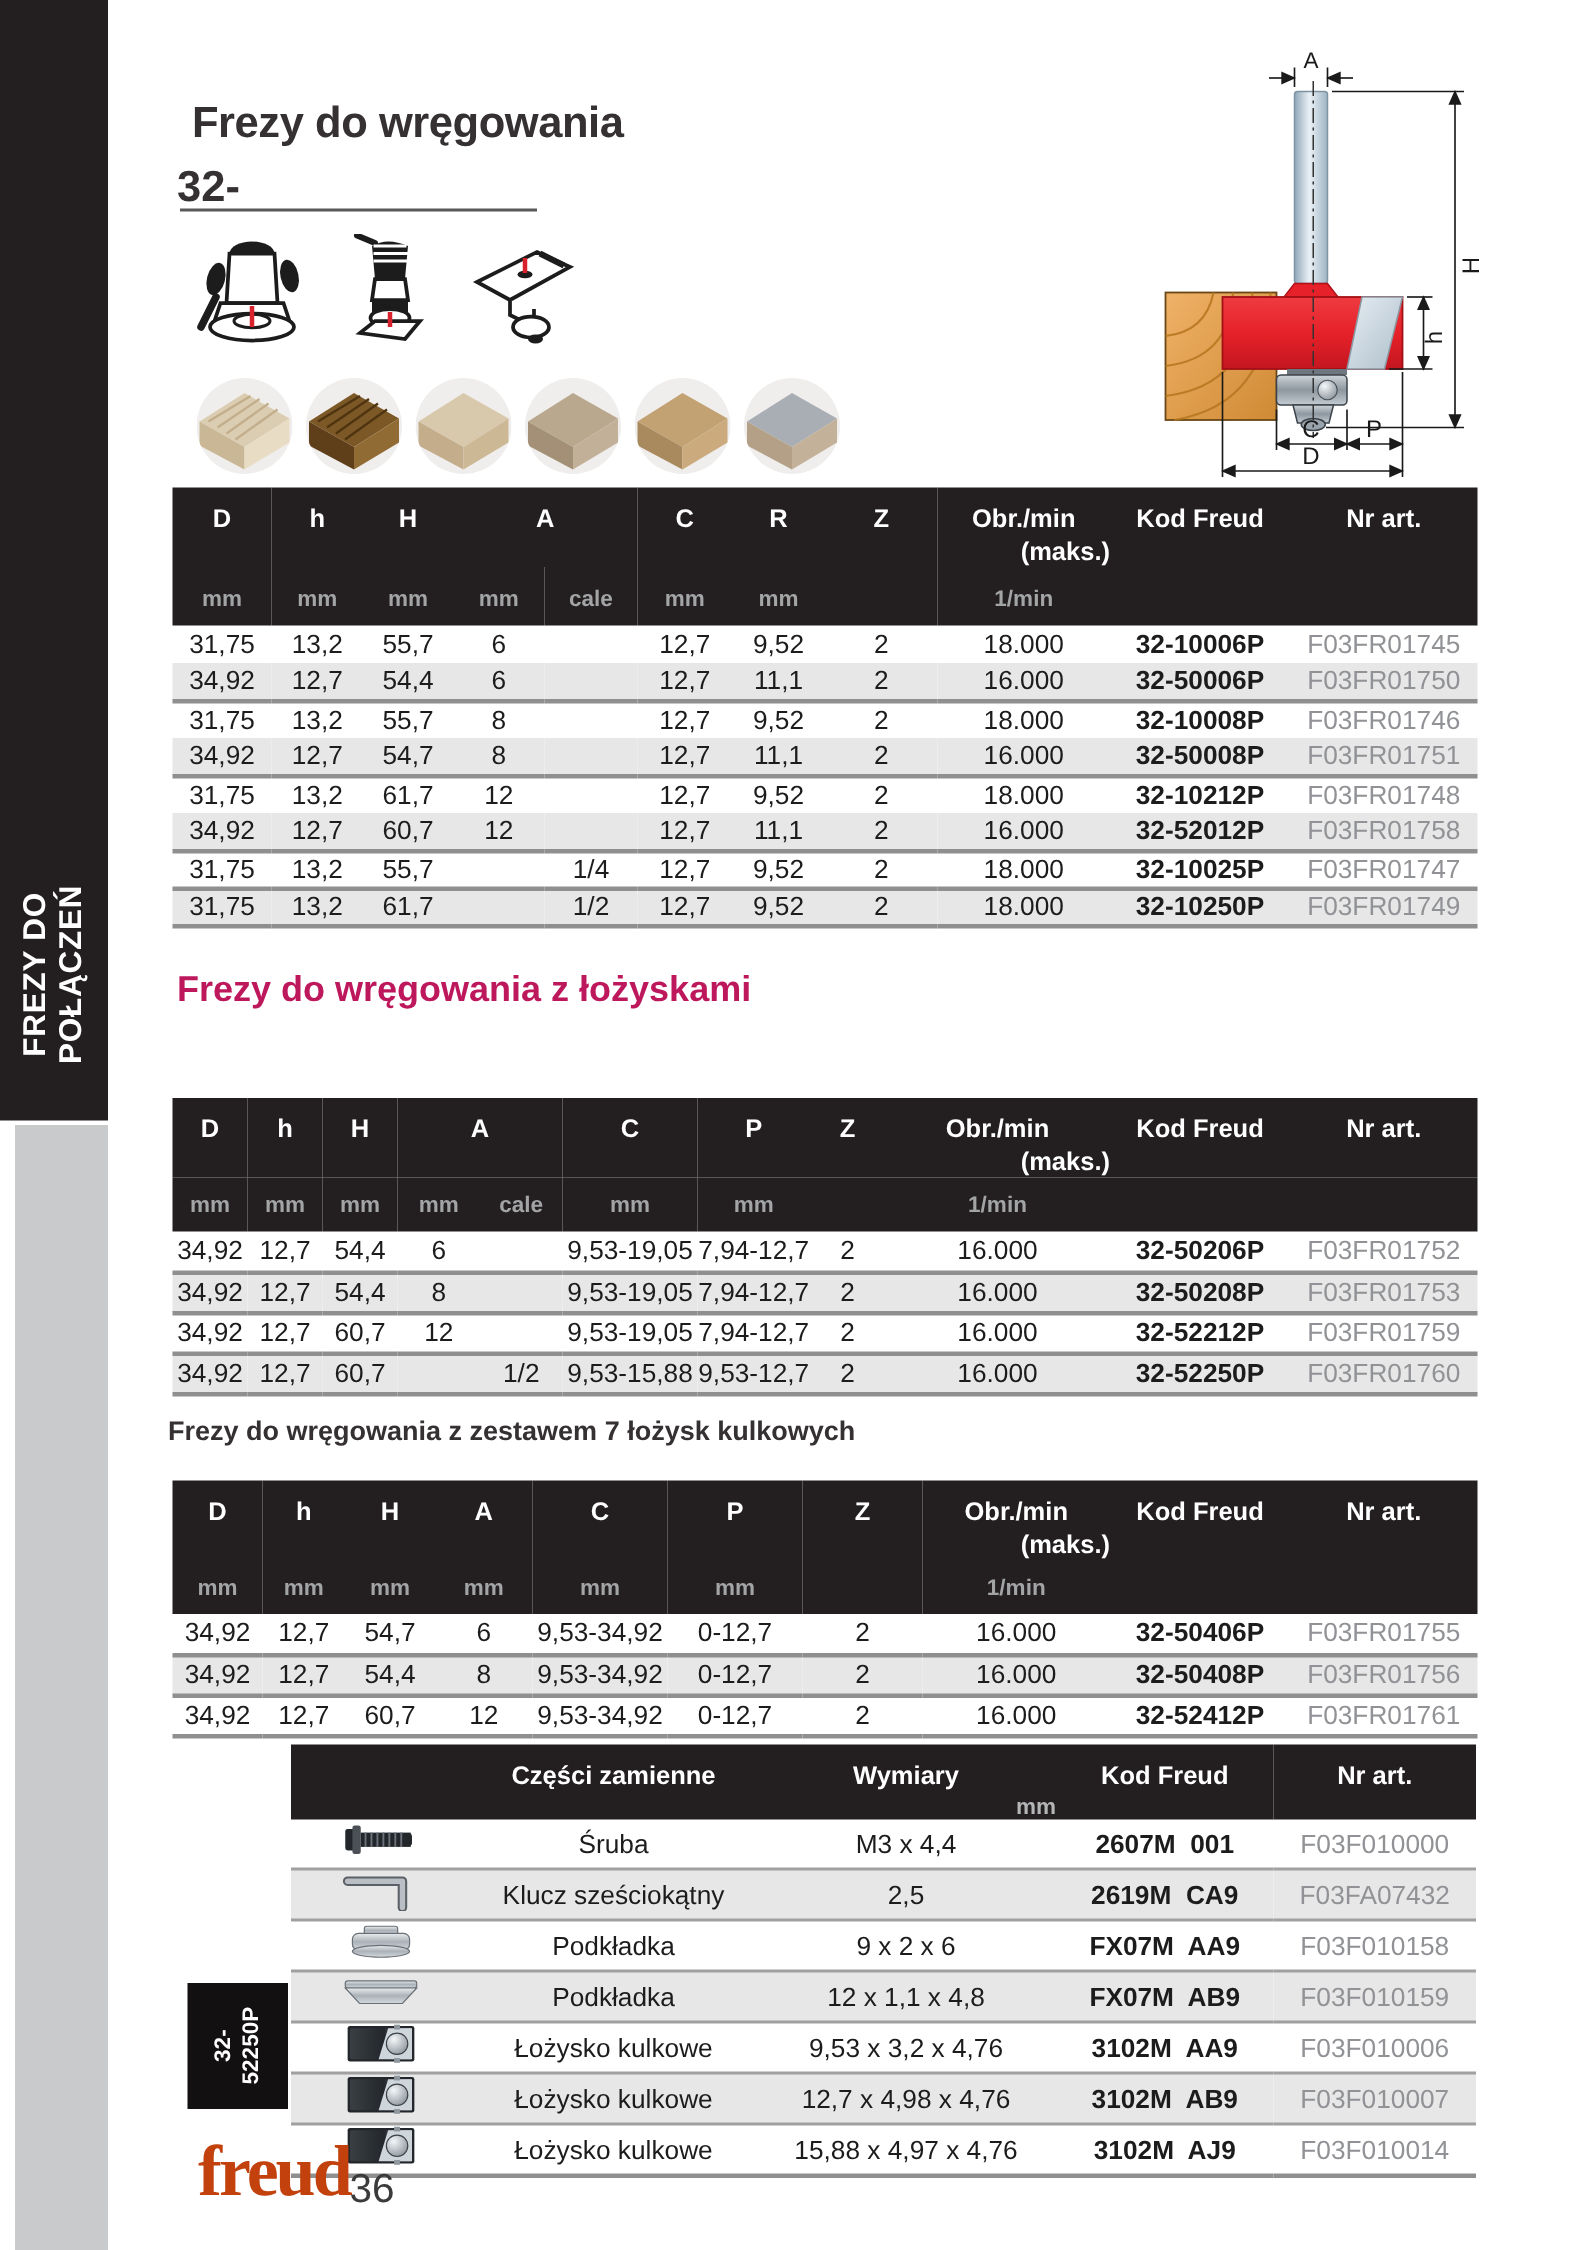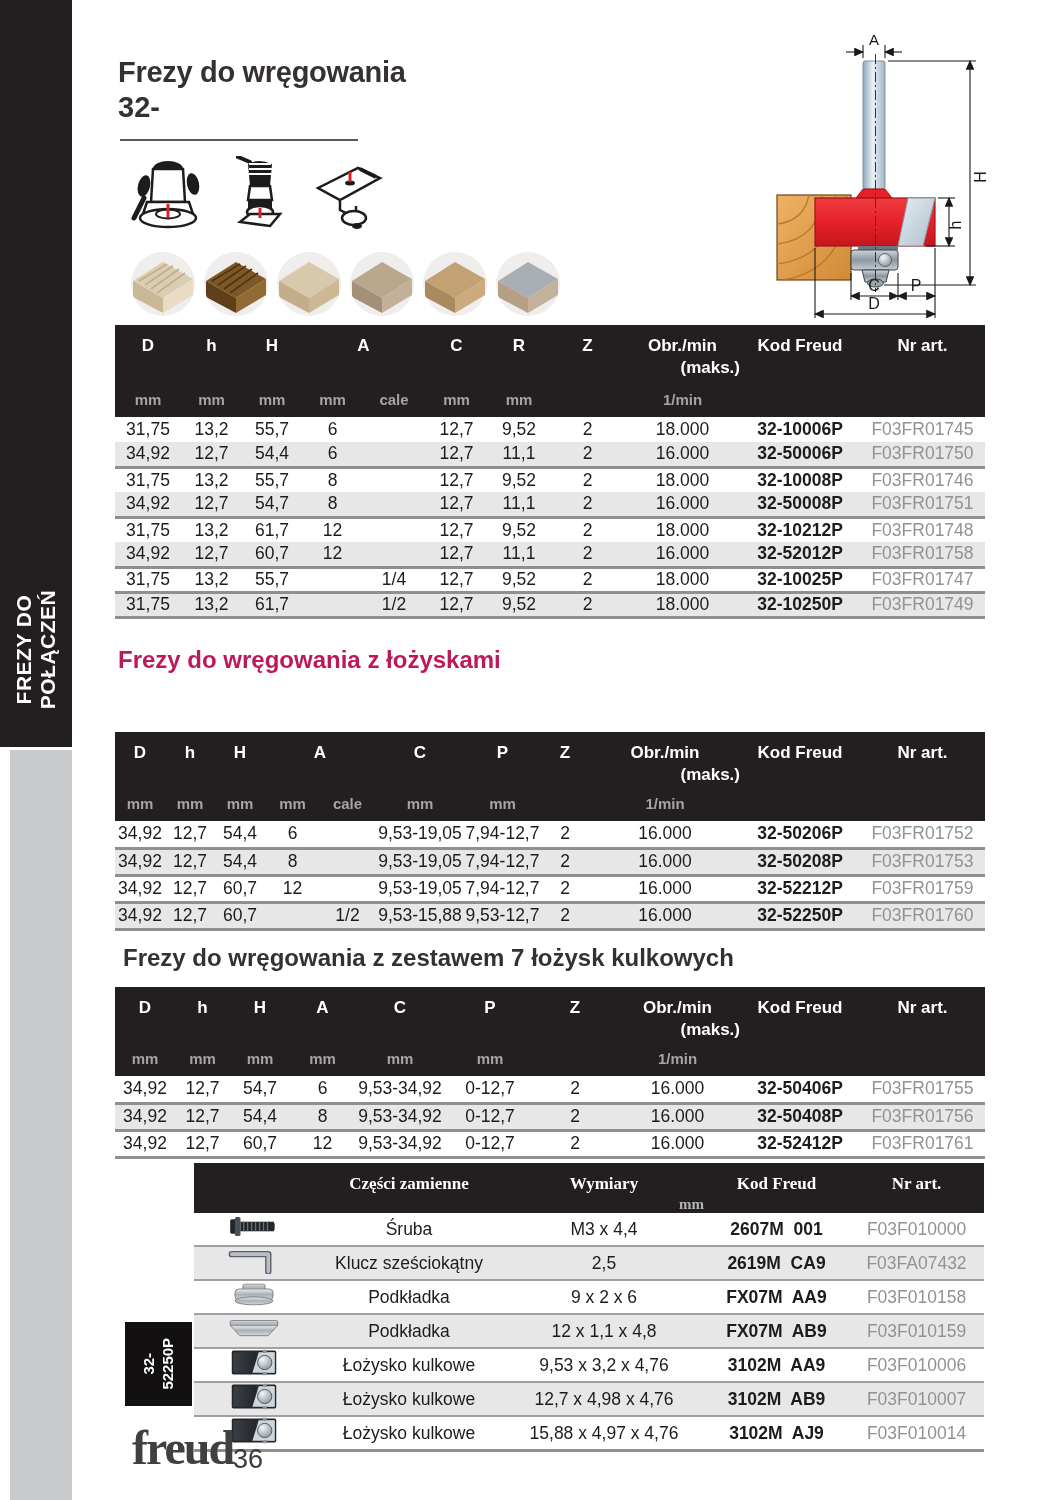--- a/index.html
+++ b/index.html
@@ -9,21 +9,21 @@
   
   .side-black{position:absolute;left:0;top:0;width:72px;height:747px;background:#231f20;}
   .side-gray{position:absolute;left:10px;top:750px;width:62px;height:750px;background:#c9cacb;}
   .side-label{position:absolute;left:0;top:555px;width:72px;height:190px;
               display:flex;align-items:center;justify-content:center;}
   .side-label-in{transform:rotate(-90deg);color:#fff;font-weight:700;font-size:21px;
                  line-height:1.12;text-align:center;letter-spacing:.5px;white-space:nowrap;}
 
   
   .title-block{position:absolute;left:118px;top:56px;}
-  .title-block h1{margin:0;font-size:29px;font-weight:700;color:#353132;letter-spacing:-.3px;line-height:1.15;}
+  .title-block h1{margin:10px;font-size:29px;font-weight:700;color:#353132;letter-spacing:-.3px;line-height:1.15;}
   .series{font-size:29px;font-weight:700;color:#353132;margin-top:2px;}
   .title-rule{position:absolute;left:120px;top:139px;width:238px;border-top:2px solid #59595b;}
 
   
   .tools{position:absolute;left:130px;top:156px;display:flex;gap:14px;}
   .tools svg{width:76px;height:80px;}
   .mats{position:absolute;left:131px;top:252px;display:flex;gap:9px;}
   .mat{width:64px;height:64px;}
 
   
@@ -33,21 +33,21 @@
   table.dt{position:absolute;border-collapse:collapse;table-layout:fixed;}
   .t1{left:115px;top:325px;width:870px;}
   .t2{left:115px;top:732px;width:870px;}
   .t3{left:115px;top:987px;width:870px;}
   .t4{left:194px;top:1163px;width:790px;}
   .dt th{background:#231f20;color:#fff;font-size:17px;font-weight:700;text-align:center;
          box-sizing:border-box;padding:0;}
   .dt thead tr.hrow th{vertical-align:top;padding-top:11px;}
   .t1 thead tr.hrow th{height:51px;}
   .t2 thead tr.hrow th,.t3 thead tr.hrow th{height:49px;}
-  .t4 thead tr.hrow th{height:47px;font-family:Liberation Serif, serif;}
+  .t4 thead tr.hrow th{height:47px;}
   .dt thead tr.urow th{vertical-align:bottom;padding-bottom:9px;color:#a2a4a6;font-size:15px;}
   .t1 thead tr.urow th{height:39px;}
   .t2 thead tr.urow th,.t3 thead tr.urow th{height:36px;}
   .hs{font-weight:700;margin-top:2px;text-align:right;}
   .t4 .hs{color:#b4b5b7;font-size:15px;}
   .dt td{font-size:17.5px;text-align:center;vertical-align:middle;white-space:pre;
          box-sizing:border-box;padding:0;color:#1c1c1c;}
   .t1 td{height:25px;}
   .t2 td,.t3 td{height:27px;}
   .t4 td{height:26px;}
@@ -57,21 +57,21 @@
   .t4 tbody tr.sep td{border-bottom:3px solid #8f8f8f;}
   .t1 td:nth-child(10),.t2 td:nth-child(10){font-weight:700;}
   .t3 td:nth-child(9),.t4 td:nth-child(4){font-weight:700;margin-top:48px;}
   .t1 td:nth-child(11),.t2 td:nth-child(11),.t3 td:nth-child(10),.t4 td:nth-child(5){color:#909295;}
   .part-ic{height:27px;width:80px;}
   .iconcell{text-align:center;}
 
   
   .sec-title{position:absolute;left:118px;top:646px;margin:0;font-size:24px;font-weight:700;color:#be185d;}
   .sub1{position:absolute;left:118px;top:696px;margin:0;font-size:18.5px;font-weight:700;color:#353132;}
-  .sub2{position:absolute;left:123px;top:944px;margin:0;font-size:24px;font-weight:700;color:#353132;}
+  .sub2{position:absolute;left:112px;top:944px;margin:0;font-size:18px;font-weight:700;color:#353132;}
 
   
   .plabel{position:absolute;left:125px;top:1322px;width:67px;height:84px;background:#131011;
           display:flex;align-items:center;justify-content:center;}
   .plabel-in{transform:rotate(-90deg);color:#fff;font-weight:700;font-size:15px;line-height:1.25;
              text-align:center;white-space:nowrap;}
 
   
   .brand{position:absolute;left:132px;top:1424px;font-family:"Liberation Serif","DejaVu Serif",serif;
          font-weight:700;font-size:48px;letter-spacing:-2px;line-height:1;}
@@ -790,21 +790,21 @@
               <use href="#bearing-icon"></use>
             </svg></td>
           <td>Łożysko kulkowe</td>
           <td>15,88 x 4,97 x 4,76</td>
           <td>3102M  AJ9</td>
           <td>F03F010014</td>
         </tr>
       </tbody>
     </table>
 
-  <div class="brand" style="color: #404040;">freud</div>
+  <div class="brand" style="color: #c2410c;">freud</div>
   <div class="pagenum">36</div>
 
   <svg width="0" height="0" style="position:absolute" aria-hidden="true">
     <defs>
       <linearGradient id="silverg" x1="0" y1="0" x2="0" y2="1">
         <stop offset="0" stop-color="#e9ecee"></stop>
           <stop offset="0.5" stop-color="#aab2b8"></stop>
           <stop offset="1" stop-color="#d4d9dc"></stop>
       </linearGradient>
       <linearGradient id="darkg" x1="0" y1="0" x2="1" y2="0">

